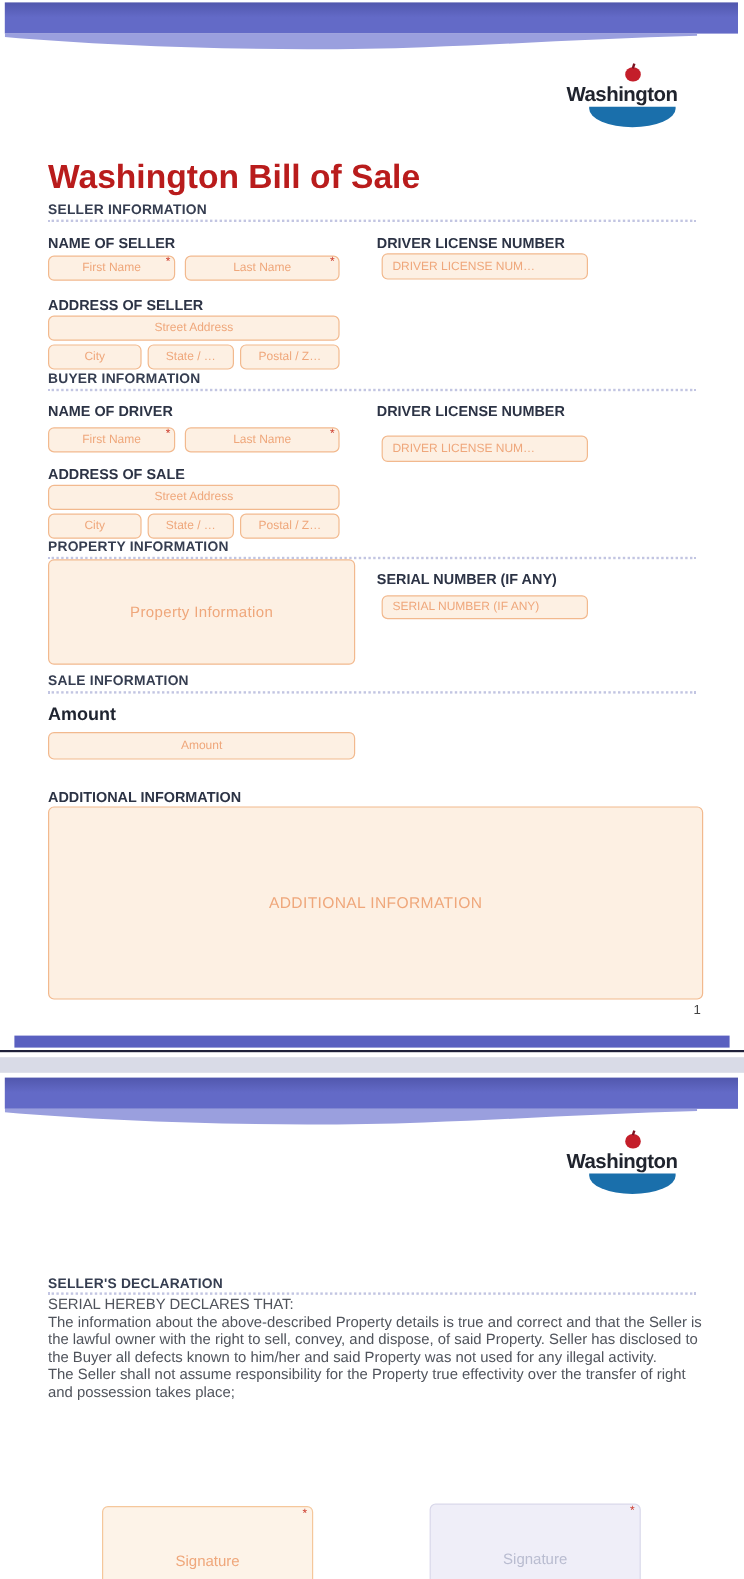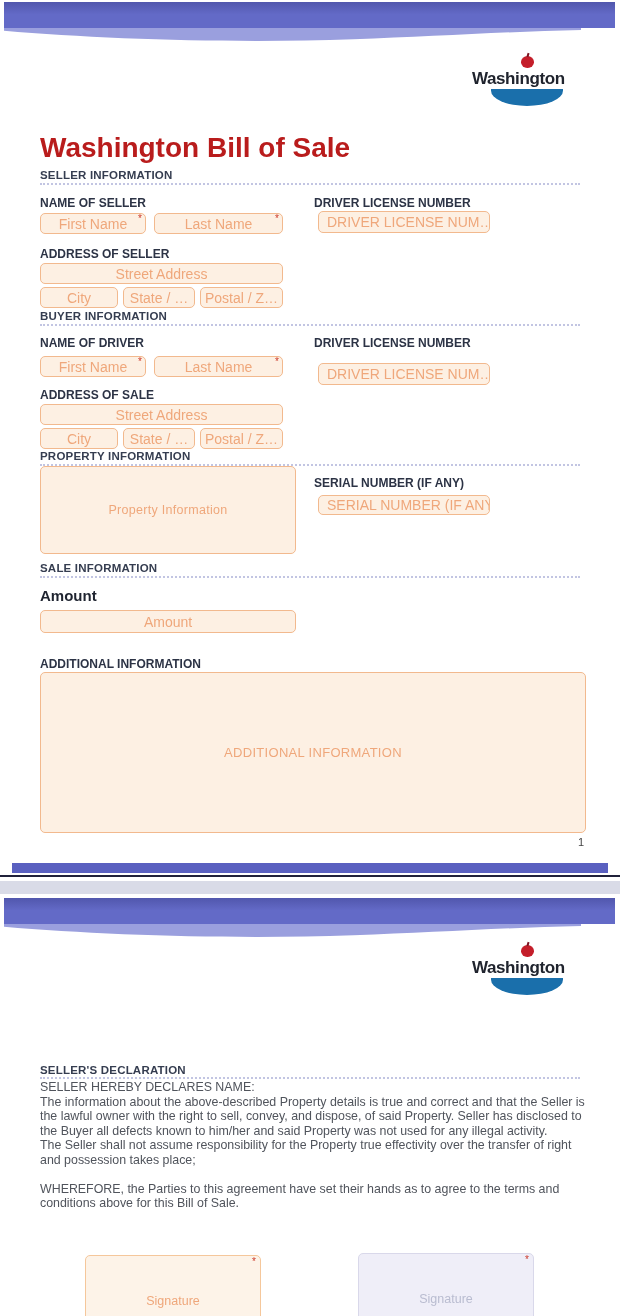--- a/index.html
+++ b/index.html
@@ -27,21 +27,21 @@
 
   .title { position:absolute; left:40px; top:92px; font-size:28px; font-weight:bold; color:#b91c1c;margin-top:40px; }
 
   .sec-head { position:absolute; left:40px; font-size:11.5px; font-weight:bold; color:#353d50; letter-spacing:.2px; }
   .sec-line { position:absolute; left:40px; right:40px; border-top:2px dotted #c2c5e2; height:0; }
   .lbl { position:absolute; font-size:12px; font-weight:600; color:#2c3345; }
   .big-lbl { position:absolute; left:40px; font-size:15px; font-weight:bold; color:#1f2430; }
 
   .field { position:absolute; }
   .field input { width:100%; height:100%; background:#fdf0e3; border:1px solid #f2b98e;
-    border-radius:5px; font-family:inherit; font-size:14px; color:#ad6a3e; outline:none; }
+    border-radius:5px; font-family:inherit; font-size:10px; color:#ad6a3e; outline:none; }
   .field input::placeholder { color:#efa77b; opacity:1; }
   .field input.center { text-align:center; }
   .field input.left { text-align:left; padding-left:8px; }
   .asterisk { position:absolute; top:1px; right:4px; font-size:10px; color:#cc3a2b; line-height:10px; }
 
   .areabox { position:absolute; background:#fdf0e3; border:1px solid #f2b98e; border-radius:5px;
     display:flex; align-items:center; justify-content:center; }
   .areabox .ph { color:#efa77b; font-size:13px; letter-spacing:.3px; }
 
   .pagenum { position:absolute; right:36px; top:836px; font-size:11px; color:#444; }
@@ -179,24 +179,23 @@
   <div class="logo">
     <div class="apple"></div>
     <div class="brand">Washington</div>
     <div class="bowl"></div>
   </div>
 
   <div class="sec-head" style="top:168px">SELLER'S DECLARATION</div>
   <div class="sec-line" style="top:181px"></div>
 
   <div class="decl" style="top:184px">
-    <div>SELLER HEREBY DECLARES NAME:</div>
+    <div>SERIAL HEREBY DECLARES THAT:</div>
     <div class="p1">The information about the above-described Property details is true and correct and that the Seller is the lawful owner with the right to sell, convey, and dispose, of said Property. Seller has disclosed to the Buyer all defects known to him/her and said Property was not used for any illegal activity.</div>
     <div class="p2">The Seller shall not assume responsibility for the Property true effectivity over the transfer of right and possession takes place;</div>
-    <div class="p3">WHEREFORE, the Parties to this agreement have set their hands as to agree to the terms and conditions above for this Bill of Sale.</div>
   </div>
 
   <div class="sig sig-orange" style="left:85px; top:359px">
     <span class="ph">Signature</span>
     <span class="asterisk">*</span>
   </div>
   <div class="sig sig-gray" style="left:358px; top:357px">
     <span class="ph">Signature</span>
     <span class="asterisk">*</span>
   </div>

